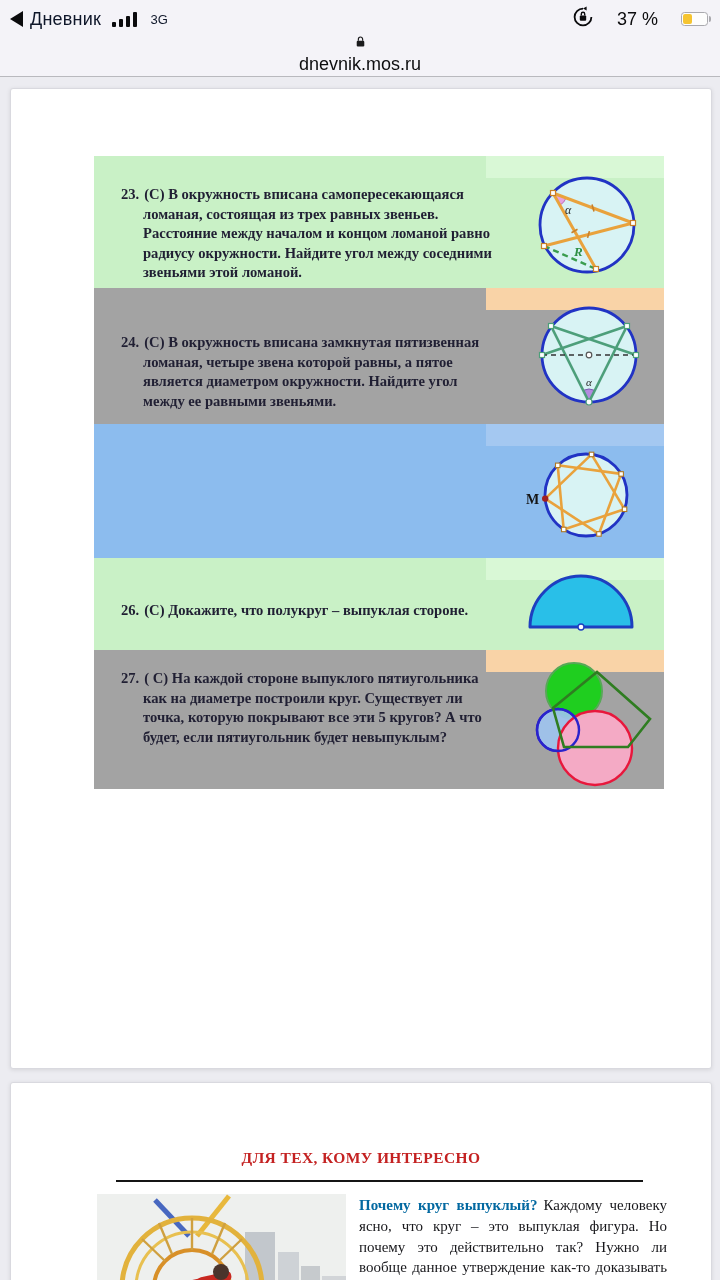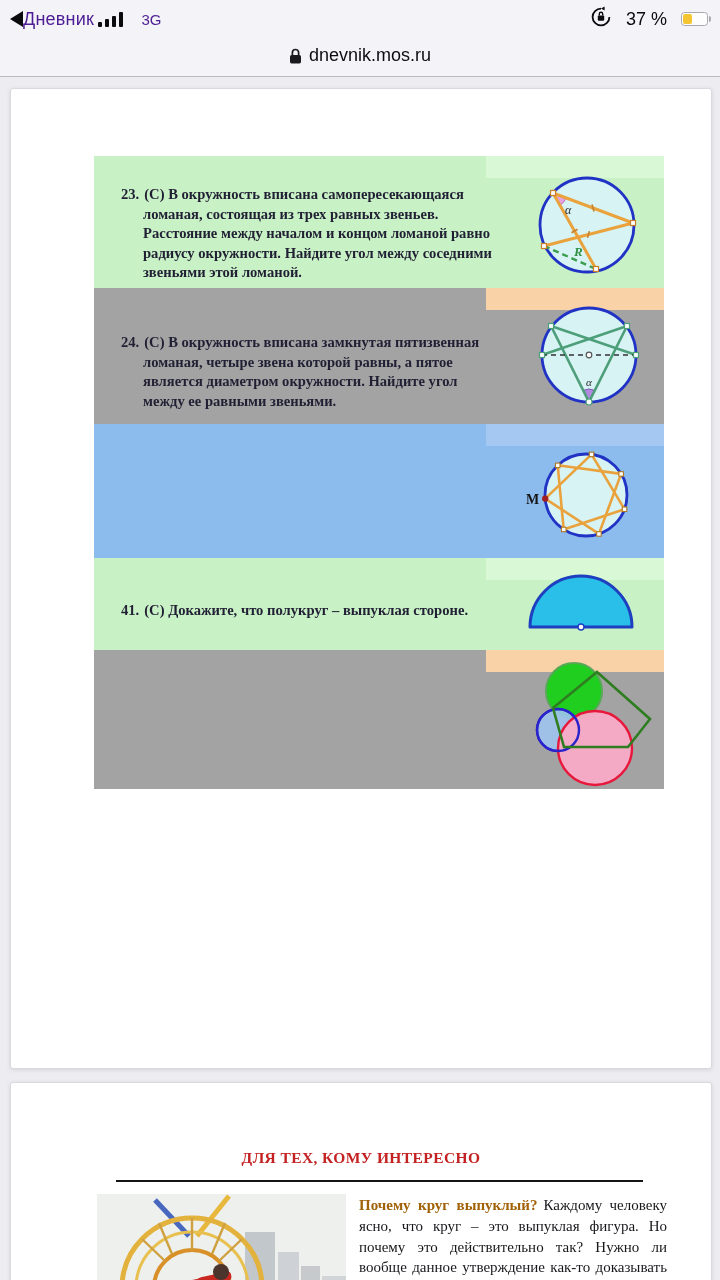--- a/index.html
+++ b/index.html
@@ -8,36 +8,36 @@
     background:#ececf1;
     font-family:"Liberation Sans",sans-serif;
     -webkit-font-smoothing:antialiased;
   }
   
   .chrome{
     position:absolute;left:0;top:0;width:720px;height:76px;
     background:#f4f3f8;border-bottom:1px solid #b9b9be;
   }
   .statusbar{position:absolute;left:0;top:0;width:720px;height:36px;}
-  .sb-left{position:absolute;left:10px;top:6px;height:26px;display:flex;align-items:center;color:#4c1d95;}
+  .sb-left{position:absolute;left:10px;top:6px;height:26px;display:flex;align-items:center;gap:7px;color:#0f172a;}
   .back-tri{width:0;height:0;border-top:8px solid transparent;border-bottom:8px solid transparent;border-right:13px solid #0b0b0d;}
   .back-label{font-size:18px;letter-spacing:.2px;}
   .sigbars{display:flex;align-items:flex-end;gap:2.5px;height:16px;margin-left:4px;}
   .sigbars i{display:block;width:4.5px;background:#0b0b0d;border-radius:1px;}
-  .carrier{font-size:15px;margin-left:18px;}
+  .carrier{font-size:13px;margin-left:6px;}
   .sb-time{position:absolute;left:0;right:42px;top:7px;text-align:center;font-size:18px;font-weight:bold;color:#0b0b0d;}
-  .sb-right{position:absolute;right:12px;top:6px;height:26px;display:flex;align-items:center;gap:14px;color:#0b0b0d;}
+  .sb-right{position:absolute;right:12px;top:6px;height:26px;display:flex;align-items:center;gap:23px;color:#0b0b0d;}
   .batt-pct{font-size:18px;}
   .battery{position:relative;width:25px;height:12px;border:1px solid #a9a9ae;border-radius:3.5px;background:#fdfdfd;}
   .battery .fill{position:absolute;left:1px;top:1px;bottom:1px;width:9px;background:#f5c431;border-radius:2px;}
   .battery .nub{position:absolute;right:-4px;top:3px;width:2.5px;height:6px;background:#a9a9ae;border-radius:0 2px 2px 0;}
   .urlbar{
     position:absolute;left:0;top:36px;width:720px;height:39px;
     display:flex;align-items:center;justify-content:center;gap:7px;
-    font-size:18px;color:#0d0d0f;
+    font-size:18px;color:#0d0d0f;flex-direction:column;
   }
   
   .page{
     position:absolute;left:10px;width:700px;background:#fff;
     border:1px solid #d9d9df;border-radius:3px;
     box-shadow:0 1px 4px rgba(0,0,0,.10);
   }
   .page1{top:88px;height:979px;}
   .page2{top:1082px;height:240px;}
   
@@ -64,21 +64,21 @@
     font-family:"Liberation Serif",serif;font-weight:bold;font-size:15.5px;
     letter-spacing:.4px;color:#c42222;
   }
   .sec-line{position:absolute;left:105px;top:97px;width:527px;height:0;border-top:2px solid #151515;}
   .photo{position:absolute;left:86px;top:111px;width:249px;height:170px;overflow:hidden;background:#eef0ee;}
   .sec-text{
     position:absolute;left:348px;top:112px;width:308px;
     font-family:"Liberation Serif",serif;font-size:15px;line-height:20.8px;
     color:#18181c;text-align:justify;
   }
-  .lead{color:#a16207;font-weight:bold;margin-right:6px;}
+  .lead{color:#0369a1;font-weight:bold;margin-right:6px;}
   svg text{font-family:"Liberation Serif",serif;}
 </style>
 </head>
 <body>
 
 <div class="chrome">
   <div class="statusbar">
     <div class="sb-left">
       <span class="back-tri"></span>
       <span class="back-label">Дневник</span>
@@ -193,30 +193,33 @@
             <rect x="47.5" y="76.2" width="4.5" height="4.5"></rect>
         </g>
         <circle cx="31.2" cy="47.6" r="3.2" fill="#a02020"></circle>
         <text x="12" y="53" font-size="14" font-weight="bold" fill="#151515">М</text>
       </svg>
     </div>
 
     <div class="prow bg-green" style="height:92px">
       <div class="strip strip-green"></div>
       <div class="ptext" style="top:43px">
-        <span class="pnum">41.</span><span>(С) Докажите, что полукруг – выпуклая стороне.</span>
+        <span class="pnum">26.</span><span>(С) Докажите, что полукруг – выпуклая стороне.</span>
       </div>
       <svg class="fig" style="left:431px;top:13px" width="115" height="64" viewBox="0 0 115 64">
         <path d="M5 56 A51 51 0 0 1 107 56 Z" fill="#29bfe8" stroke="#1d3fc0" stroke-width="3" stroke-linejoin="round"></path>
         <circle cx="56" cy="56" r="3" fill="#fff" stroke="#1d3fc0" stroke-width="1.4"></circle>
       </svg>
     </div>
 
     <div class="prow bg-orange" style="height:139px">
       <div class="strip strip-orange"></div>
+      <div class="ptext" style="top:19px">
+        <span class="pnum">27.</span><span>( С) На каждой стороне выпуклого пятиугольника как на диаметре построили круг. Существует ли точка, которую покрывают все эти 5 кругов? А что будет, если пятиугольник будет невыпуклым?</span>
+      </div>
       <svg class="fig" style="left:437px;top:6px" width="130" height="133" viewBox="0 0 130 133">
         <circle cx="43" cy="35" r="28" fill="#1fce1f" stroke="#57a857" stroke-width="2"></circle>
         <circle cx="27" cy="74" r="21" fill="#9ec4f0" fill-opacity="0.9" stroke="#2a23cc" stroke-width="2.4"></circle>
         <circle cx="64" cy="92" r="37" fill="#f9abc7" fill-opacity="0.95" stroke="#e8173c" stroke-width="2.4"></circle>
         <circle cx="27" cy="74" r="21" fill="none" stroke="#2a23cc" stroke-width="2.4"></circle>
         <path d="M22 52 L66 16 L119 63 L97 91 L33 91 Z" fill="none" stroke="#2f7d21" stroke-width="2.6" stroke-linejoin="miter"></path>
       </svg>
     </div>
 
   </div>

